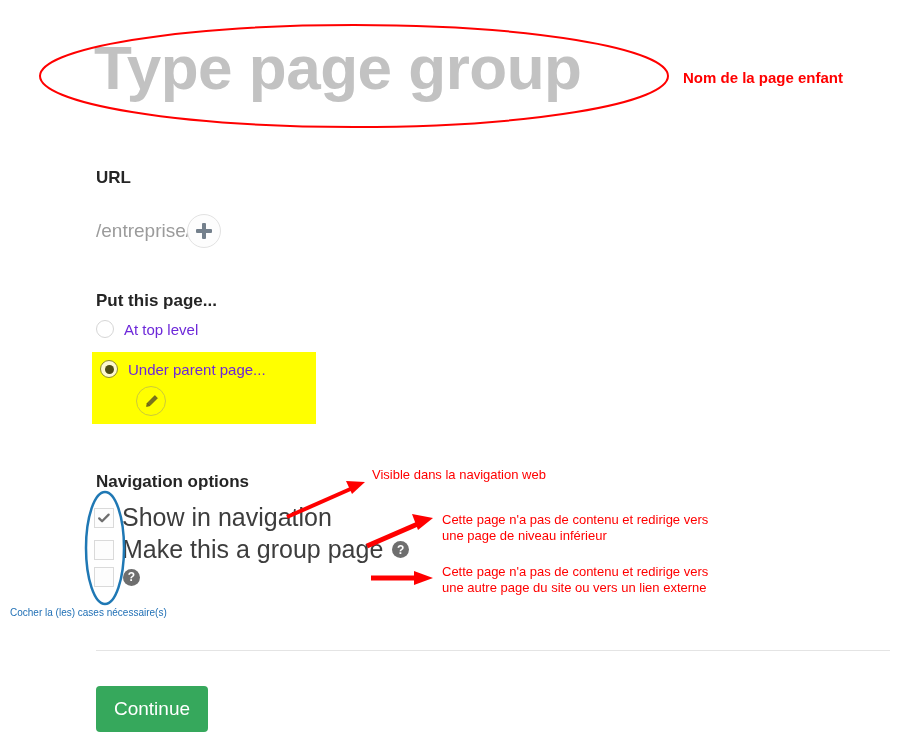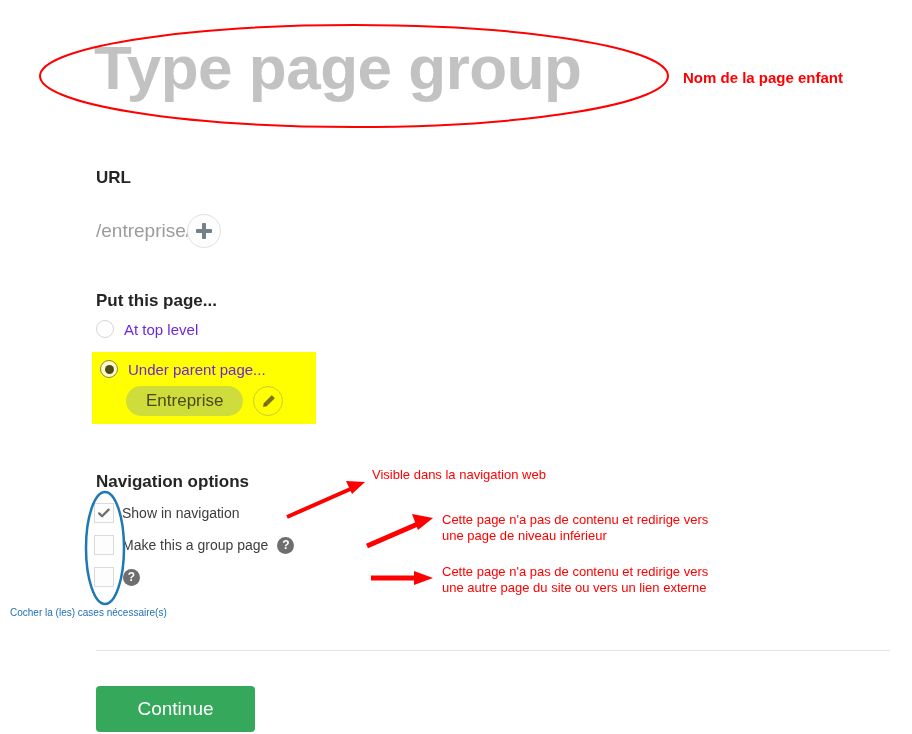--- a/index.html
+++ b/index.html
@@ -166,21 +166,21 @@
     align-items: center;
     justify-content: center;
     flex: none;
   }
   .checkbox .tick {
     width: 14px;
     height: 14px;
   }
   .check-label {
     margin-left: 8px;
-    font-size: 14px;
+    font-size: 25px;
     color: #3d3d3d;
     white-space: nowrap;
   }
   .help-icon {
     margin-left: 9px;
     width: 17px;
     height: 17px;
     border-radius: 50%;
     background: #6e6e6e;
     color: #ffffff;
@@ -230,21 +230,21 @@
     left: 96px;
     top: 650px;
     width: 794px;
     height: 1px;
     background: #e4e4e4;
   }
   #continue-button {
     position: absolute;
     left: 96px;
     top: 686px;
-    width: 159px;
+    width: 112px;
     height: 46px;
     background: #36a85c;
     border: none;
     border-radius: 4px;
     color: #ffffff;
     font-size: 19px;
     font-family: "Liberation Sans", sans-serif;
     cursor: pointer;
   }
 </style>
@@ -271,21 +271,20 @@
   <span class="radio-dot"></span>
   <span class="radio-label">At top level</span>
 </div>
 
 <div id="radio-under-parent" class="radio-row">
   <span class="radio-dot selected"></span>
   <span class="radio-label">Under parent page...</span>
 </div>
 
 <div id="parent-tag-row">
-  <span id="parent-tag">Entreprise</span>
   <span id="parent-edit-button">
     <svg width="15" height="15" viewBox="0 0 16 16">
       <path d="M11.6 1.7l2.7 2.7-8.2 8.2-3.4.7.7-3.4z" fill="#7a7320" stroke="#5d5714" stroke-width="0.7" stroke-linejoin="round"></path>
       <path d="M3.4 9.9l2.7 2.7" stroke="#5d5714" stroke-width="0.7"></path>
     </svg>
   </span>
 </div>
 
 <div id="nav-label" class="form-label">Navigation options</div>
 

